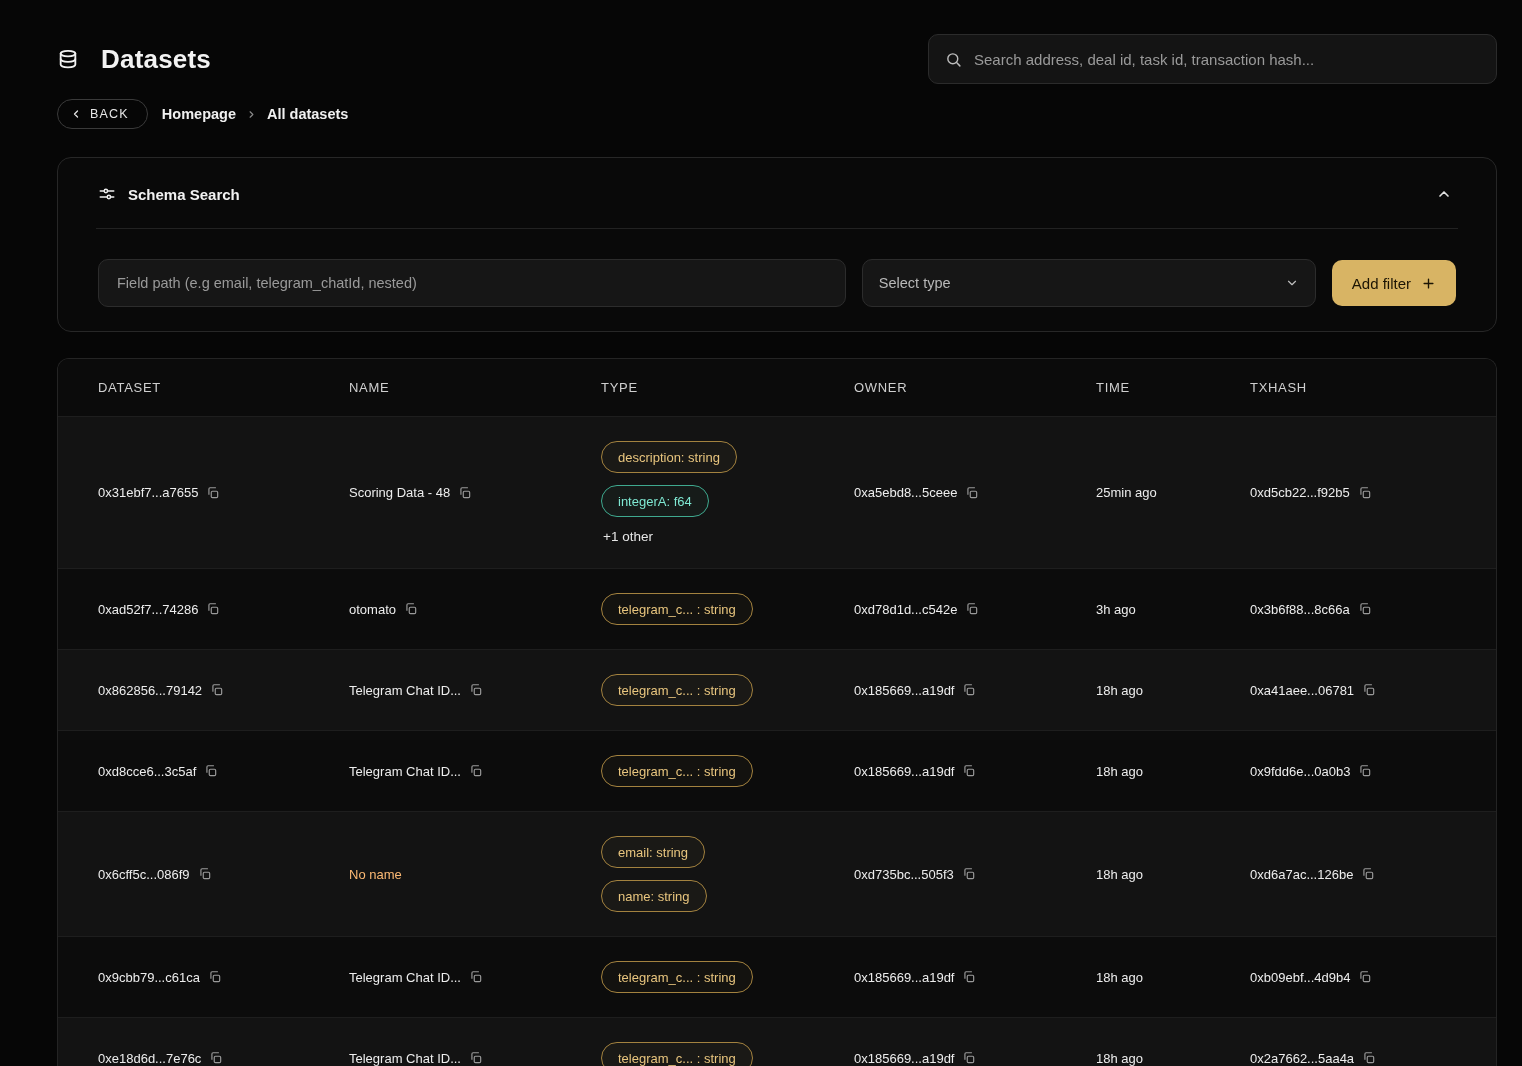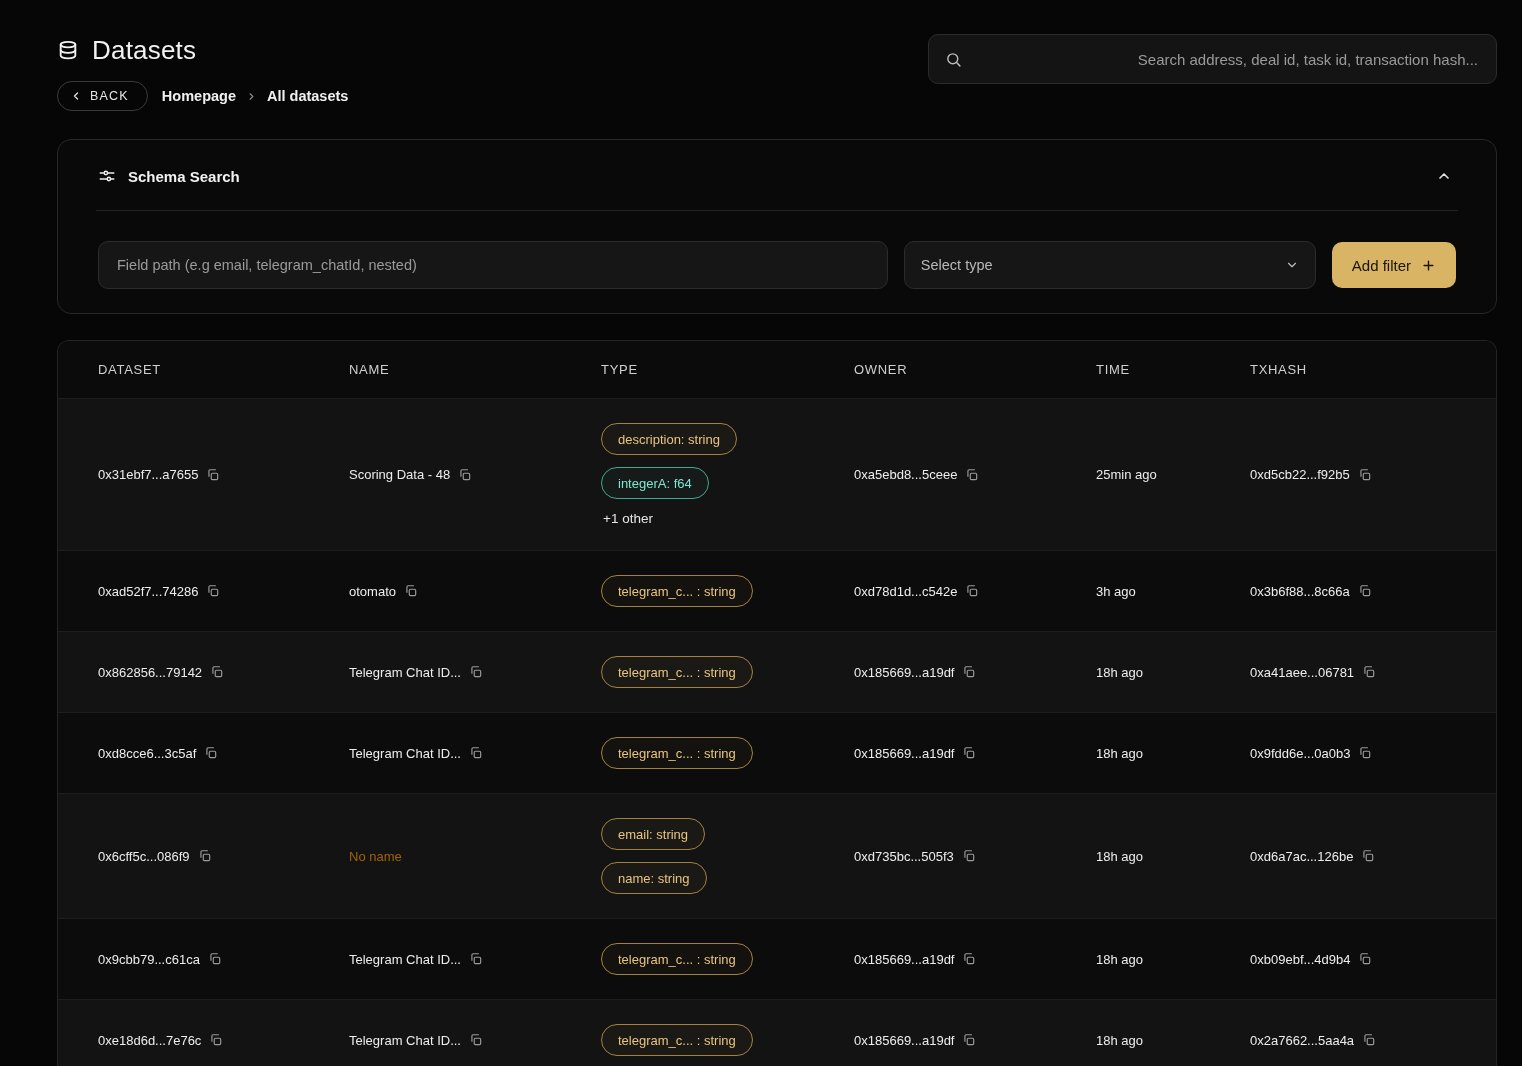--- a/index.html
+++ b/index.html
@@ -7,41 +7,41 @@
   body {
     width:1522px; height:1066px; overflow:hidden;
     background:#060606; color:#f2f2f2;
     font-family:"Liberation Sans", sans-serif;
   }
   .page { padding:34px 25px 0 57px; }
 
   
   .topbar { display:flex; justify-content:space-between; align-items:flex-start; }
   .title-row { display:flex; align-items:center; gap:12px; }
-  .title-row h1 { margin:1px; font-size:26px; font-weight:400; letter-spacing:.2px; }
+  .title-row h1 { margin:10px; font-size:26px; font-weight:700; letter-spacing:.2px; }
   .db-icon { color:#f2f2f2; display:flex; }
   .nav-row { display:flex; align-items:center; gap:14px; margin-top:14px; }
   .back-btn {
     display:flex; align-items:center; gap:8px;
     background:transparent; border:1px solid #3a3a3a; border-radius:999px;
     color:#e6e6e6; padding:7px 18px 7px 12px; font-size:12.5px; letter-spacing:1.2px;
     font-family:inherit; cursor:pointer;
   }
   .crumbs { display:flex; align-items:center; gap:10px; font-size:14.5px; font-weight:700; }
   .crumb { color:#f0f0f0; cursor:pointer; }
   .crumb-sep { color:#8a8a8a; display:flex; }
 
   .search-bar {
     width:569px; height:50px; border-radius:10px;
     background:#141414; border:1px solid #2b2b2b;
     display:flex; align-items:center; gap:10px; padding:0 16px;
   }
   .search-bar input {
     flex:1; background:transparent; border:none; outline:none;
-    color:#f0f0f0; font-size:15px; font-family:inherit;text-align:right;
+    color:#f0f0f0; font-size:15px; font-family:inherit;
   }
   .search-bar input::placeholder { color:#9a9a9a; }
   .muted-icon { color:#bdbdbd; display:flex; }
 
   
   .schema-card {
     margin-top:28px; border:1px solid #272727; border-radius:14px;
     background:#090909; padding:0 0 24px 0;
   }
   .schema-head {
@@ -51,21 +51,21 @@
   .schema-title { display:flex; align-items:center; gap:12px; font-size:15px; font-weight:600; }
   .collapse-btn { background:transparent; border:none; color:#e0e0e0; cursor:pointer; display:flex; padding:4px; }
   .schema-divider { height:1px; background:#222; margin:0 38px 30px 38px; }
   .schema-controls { display:flex; align-items:center; gap:16px; padding:0 40px;justify-content:center; }
   .field-input {
     flex:1; height:48px; border-radius:10px; background:#161616; border:1px solid #2c2c2c;
     color:#f0f0f0; font-size:14.5px; font-family:inherit; padding:0 18px; outline:none;
   }
   .field-input::placeholder { color:#9a9a9a; }
   .type-select {
-    width:412px; height:48px; border-radius:10px; background:#161616; border:1px solid #2c2c2c;
+    width:454px; height:48px; border-radius:10px; background:#161616; border:1px solid #2c2c2c;
     display:flex; align-items:center; justify-content:space-between; padding:0 16px;
     color:#b9b9b9; font-size:14.5px; cursor:pointer;
   }
   .add-filter-btn {
     height:46px; padding:16px 20px; border-radius:10px; border:none;
     background:#d8b464; color:#1c1504; font-size:15px; font-weight:500; font-family:inherit;
     display:flex; align-items:center; gap:10px; cursor:pointer;
   }
 
   
@@ -79,21 +79,21 @@
     padding:0 40px; align-items:center;
   }
   .t-head { height:57px; background:#0b0b0b; }
   .t-head .th {
     font-size:13px; letter-spacing:.7px; color:#cfcfcf; font-weight:500;
   }
   .t-row { padding-top:24px; padding-bottom:24px; border-top:1px solid #1e1e1e; cursor:pointer; }
   .t-row.even { background:#131313; }
   .t-row.odd  { background:#0c0c0c; }
   .cell { display:flex; align-items:center; gap:8px; font-size:13px; color:#ededed; }
-  .cell.name-muted span:first-child { color:#a16207; }
+  .cell.name-muted span:first-child { color:#fdba74; }
   .copy-btn {
     background:transparent; border:none; padding:0; color:#9a9a9a;
     display:flex; cursor:pointer;
   }
   .type-cell { display:flex; flex-direction:column; align-items:flex-start; gap:12px; }
   .pill {
     display:inline-flex; align-items:center; height:32px; padding:0 16px;
     border-radius:999px; font-size:13px; white-space:nowrap;
   }
   .pill.gold { border:1px solid #a3823f; color:#e8c57e; background:rgba(216,180,100,.04); }

